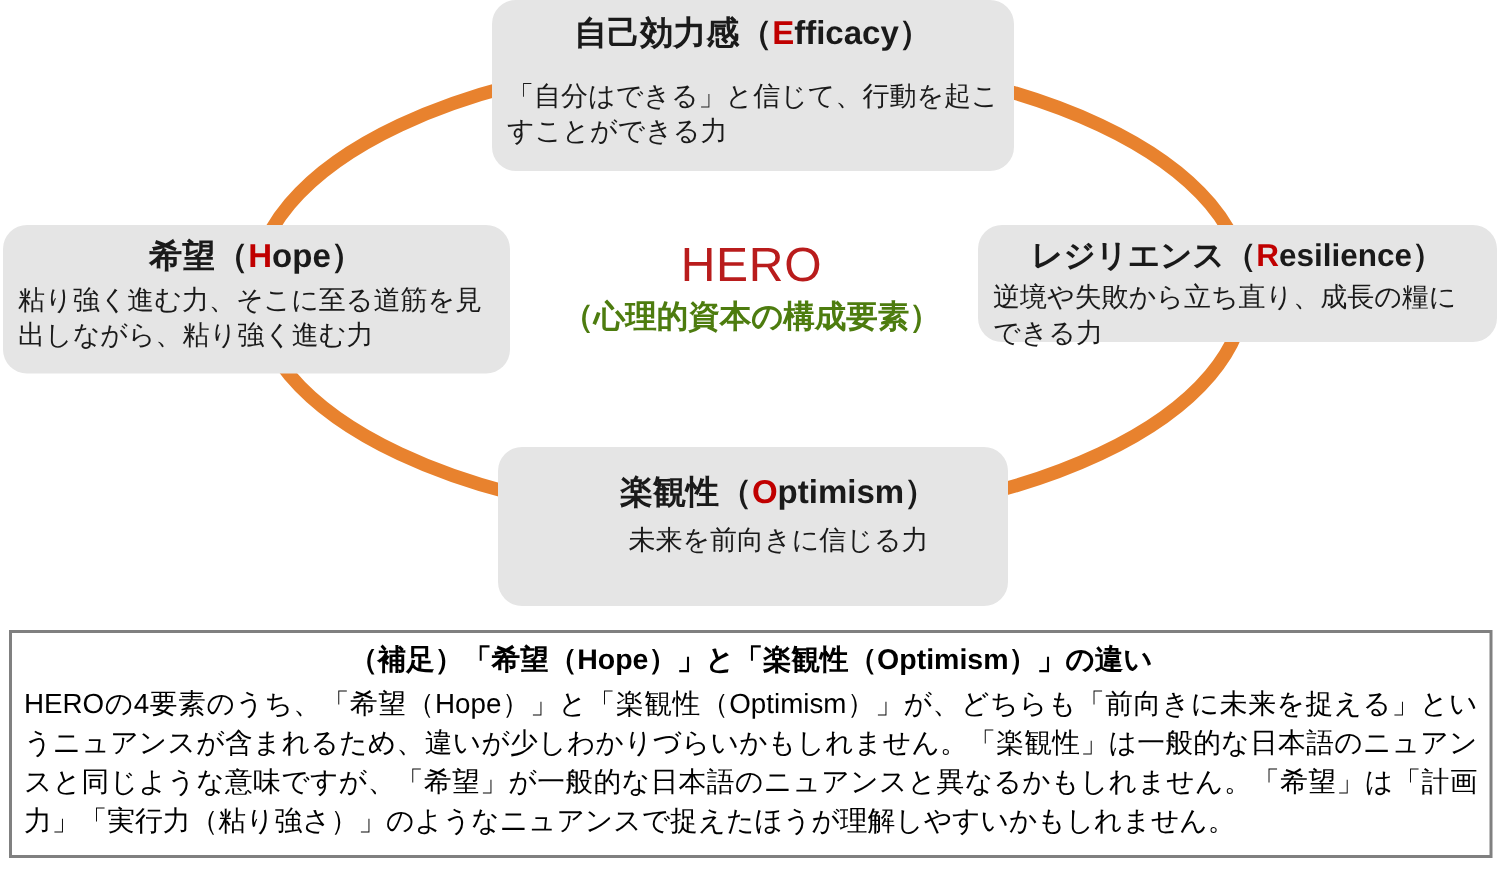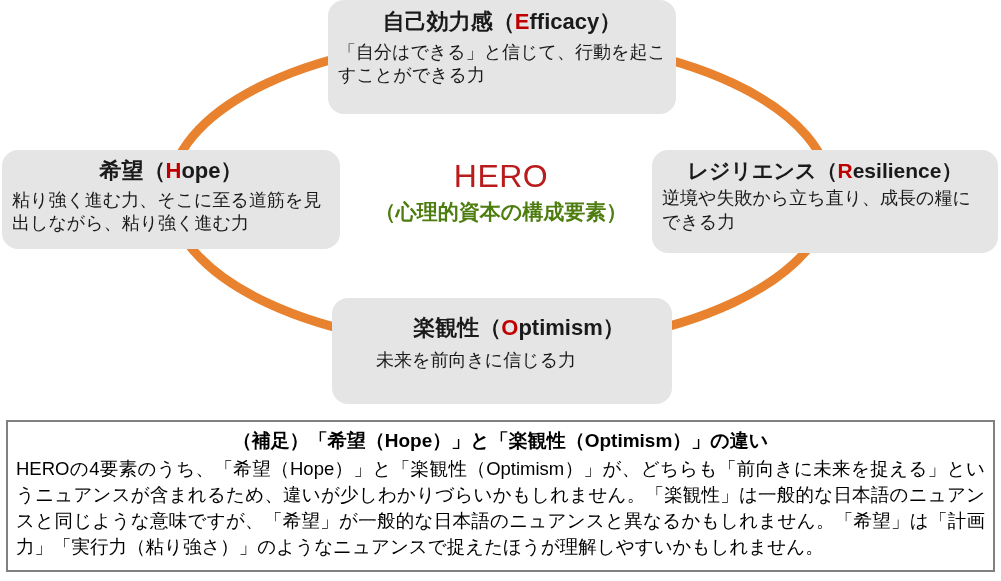--- a/index.html
+++ b/index.html
@@ -49,51 +49,51 @@
   }
   .node-title .accent {
     color: #C00000;
   }
   .node-desc {
     font-size: 18px;
     line-height: 1.32;
     color: #1a1a1a;
   }
   .node-desc.center {
-    text-align: left;
+    text-align: center;
   }
 
   
   #node-efficacy {
     left: 328px;
     top: 0px;
     width: 348px;
     height: 114px;
     border-top-left-radius: 16px;
     border-top-right-radius: 16px;
   }
   #node-efficacy .node-title { margin-top: 2px; }
-  #node-efficacy .node-desc { margin-top: 4px; }
+  #node-efficacy .node-desc { margin-top: 16px; }
 
   
   #node-hope {
     left: 2px;
     top: 150px;
     width: 338px;
     height: 99px;
   }
   #node-hope .node-title { margin-top: 1px; }
   #node-hope .node-desc { margin-top: 3px; }
 
   
   #node-resilience {
     left: 652px;
     top: 150px;
     width: 346px;
-    height: 103px;
+    height: 78px;
   }
   #node-resilience .node-title { font-size: 21px; margin-top: 1px; }
   #node-resilience .node-desc { margin-top: 3px; }
 
   
   #node-optimism {
     left: 332px;
     top: 298px;
     width: 340px;
     height: 106px;

